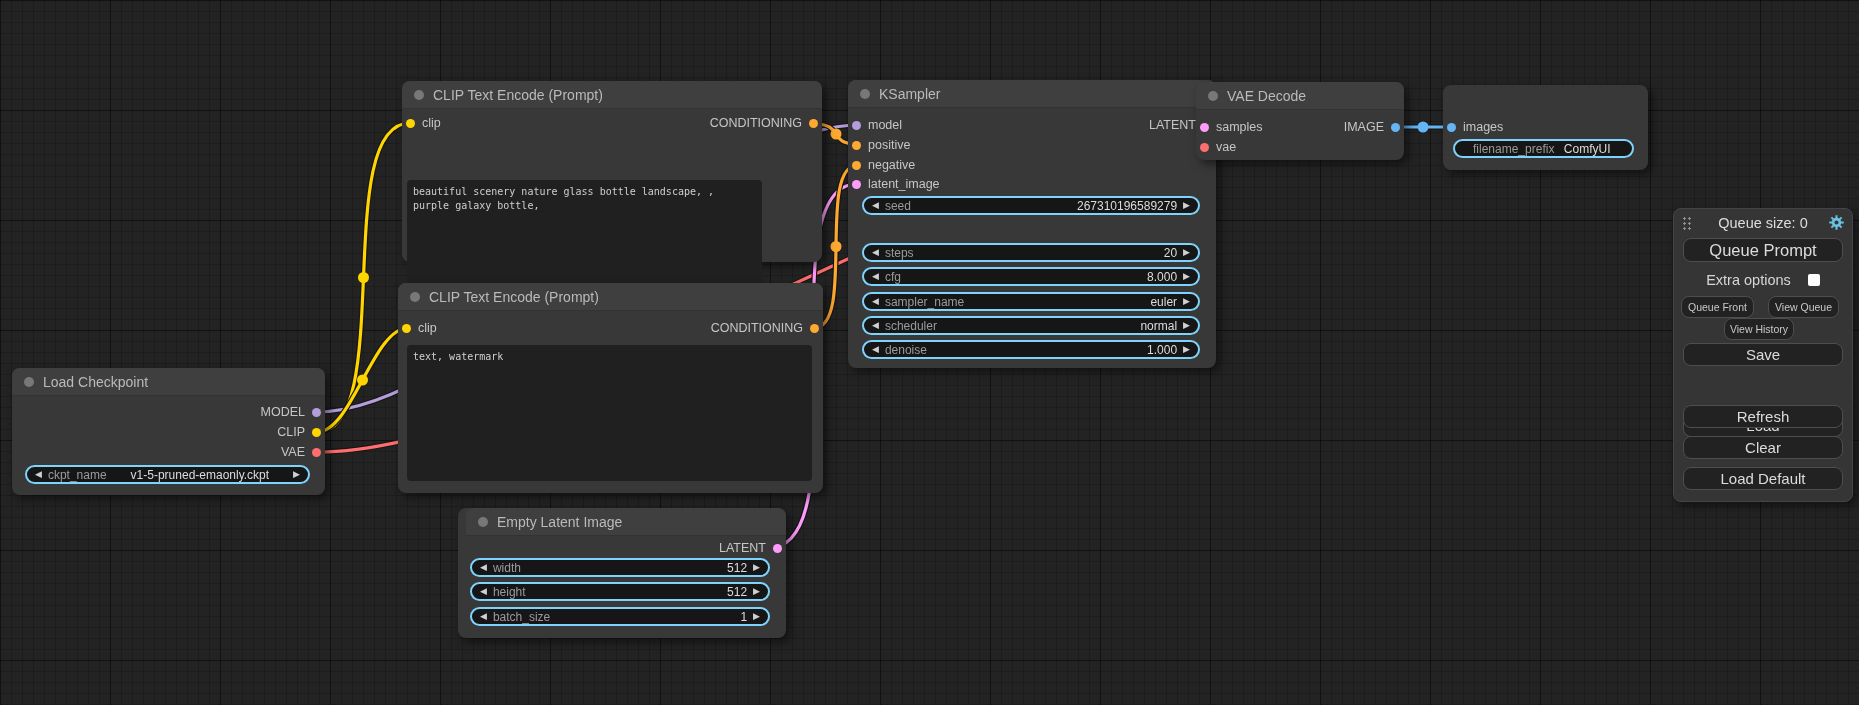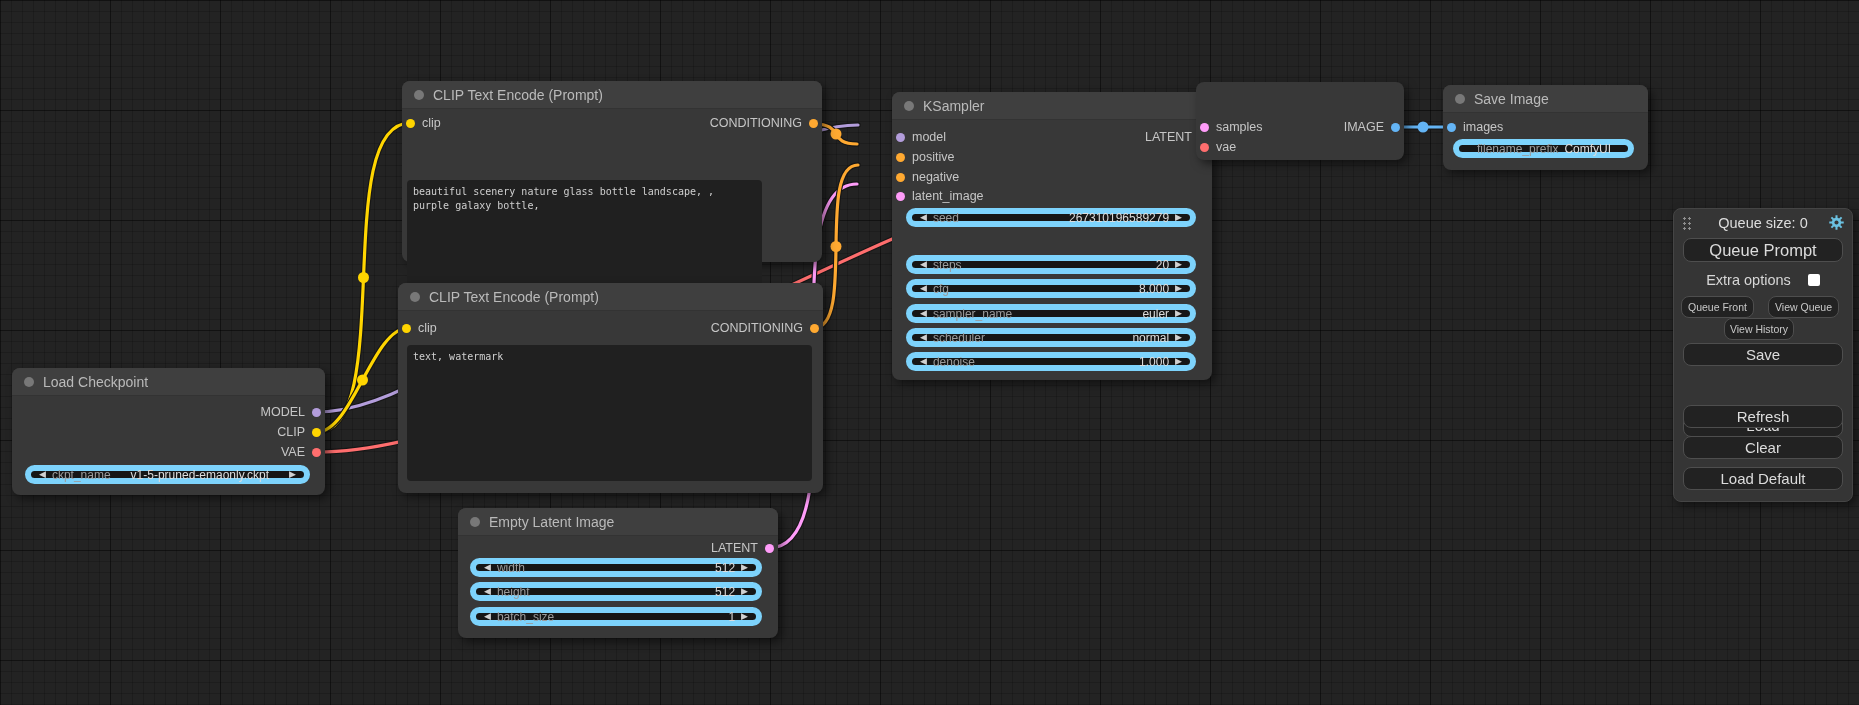--- a/index.html
+++ b/index.html
@@ -23,21 +23,21 @@
   .ndot{width:10px;height:10px;border-radius:50%;background:#787878;flex:none;}
   .slot{position:absolute;display:flex;align-items:center;gap:7px;height:20px;
         font-size:12.5px;color:#c6c6c6;white-space:nowrap;}
   .slot.in{left:4px;} .slot.out{right:4px;}
   .port{width:9px;height:9px;border-radius:50%;flex:none;}
   .ta{position:absolute;background:#202020;border-radius:4px;
       font-family:"DejaVu Sans Mono",monospace;font-size:10px;line-height:14px;
       color:#cfcfcf;padding:5px 6px;box-sizing:border-box;white-space:pre-wrap;
       overflow:hidden;word-break:break-word;}
   .widget{position:absolute;left:14px;right:16px;height:19px;background:#161616;
-          border:6px solid #7dd3fc;border-radius:10px;display:flex;align-items:center;
+          border:2px solid #7dd3fc;border-radius:10px;display:flex;align-items:center;
           padding:0 8px;gap:6px;font-size:12px;box-sizing:border-box;white-space:nowrap;}
   .wname{color:#9b9b9b;}
   .wval{flex:1;text-align:right;color:#dcdcdc;overflow:hidden;}
   .warr{color:#d0d0d0;font-size:9px;line-height:1;flex:none;}
   .toggle-dot{width:12px;height:12px;border-radius:50%;flex:none;}
   
   #qpanel{position:absolute;left:1673px;top:208px;width:180px;height:294px;z-index:3;
           background:#353535;border:1px solid #454545;border-radius:8px;box-sizing:border-box;
           box-shadow:4px 4px 10px rgba(0,0,0,0.5);}
   .qhandle{position:absolute;left:8px;top:7px;width:10px;height:15px;
@@ -150,21 +150,21 @@
     <span class="port" style="background-color: rgb(255, 213, 0);"></span>
     <span>clip</span>
   </div>
   <div class="slot out" style="top:35px;">
     <span>CONDITIONING</span>
     <span class="port" style="background-color: rgb(255, 169, 49);"></span>
   </div>
   <div class="ta" style="left:9px;top:62px;width:405px;height:136px;">text, watermark</div>
 </div>
 
-<div class="node" style="left:458px;top:508px;width:320px;height:130px;">
+<div class="node" style="left:458px;top:508px;width:320px;height:130px;padding-left:8px;">
   <div class="ntitle">
     <span class="ndot"></span>
     <span>Empty Latent Image</span>
   </div>
   <div class="slot out" style="top:30px;">
     <span>LATENT</span>
     <span class="port" style="background-color: rgb(255, 156, 249);"></span>
   </div>
   <div class="widget" style="top:50px;left:12px;">
     <span class="warr">◀</span>
@@ -179,21 +179,21 @@
     <span class="warr">▶</span>
   </div>
   <div class="widget" style="top:99px;left:12px;">
     <span class="warr">◀</span>
     <span class="wname">batch_size</span>
     <span class="wval">1</span>
     <span class="warr">▶</span>
   </div>
 </div>
 
-<div class="node" style="left:848px;top:92px;width:320px;height:288px;margin-left:44px;">
+<div class="node" style="left:848px;top:80px;width:368px;height:288px;">
   <div class="ntitle">
     <span class="ndot"></span>
     <span>KSampler</span>
   </div>
   <div class="slot in" style="top:35px;">
     <span class="port" style="background-color: rgb(179, 157, 219);"></span>
     <span>model</span>
   </div>
   <div class="slot in" style="top:55px;">
     <span class="port" style="background-color: rgb(255, 169, 49);"></span>
@@ -243,39 +243,39 @@
   </div>
   <div class="widget" style="top:260px;">
     <span class="warr">◀</span>
     <span class="wname">denoise</span>
     <span class="wval">1.000</span>
     <span class="warr">▶</span>
   </div>
 </div>
 
 <div class="node" style="left:1196px;top:82px;width:208px;height:78px;">
+  <div class="ntitle">
+    <span class="ndot"></span>
+    <span>VAE Decode</span>
+  </div>
   <div class="slot in" style="top:35px;">
     <span class="port" style="background-color: rgb(255, 156, 249);"></span>
     <span>samples</span>
   </div>
   <div class="slot in" style="top:55px;">
     <span class="port" style="background-color: rgb(255, 110, 110);"></span>
     <span>vae</span>
   </div>
   <div class="slot out" style="top:35px;">
     <span>IMAGE</span>
     <span class="port" style="background-color: rgb(100, 181, 246);"></span>
   </div>
 </div>
 
 <div class="node" style="left:1443px;top:85px;width:205px;height:85px;">
-  <div class="ntitle">
-    <span class="ndot"></span>
-    <span>Save Image</span>
-  </div>
   <div class="slot in" style="top:32px;">
     <span class="port" style="background-color: rgb(100, 181, 246);"></span>
     <span>images</span>
   </div>
   <div class="widget" style="top:54px;left:10px;right:14px;padding:0 18px;">
     <span class="wname">filename_prefix</span>
     <span class="wval" style="text-align:center;">ComfyUI</span>
   </div>
 </div>
 

